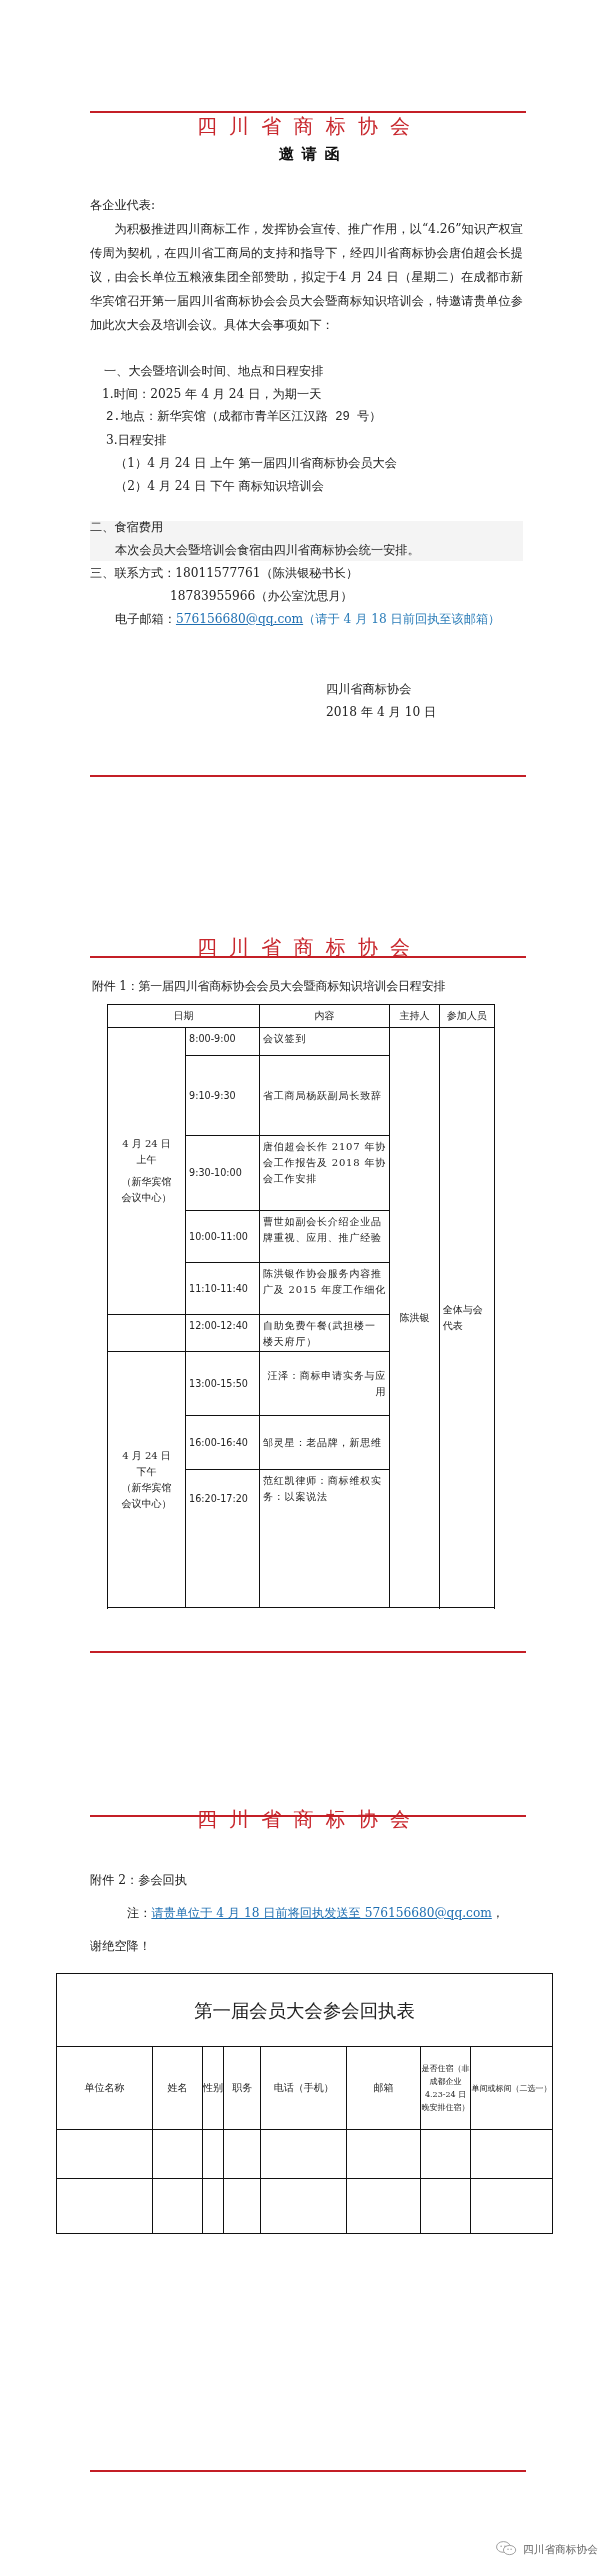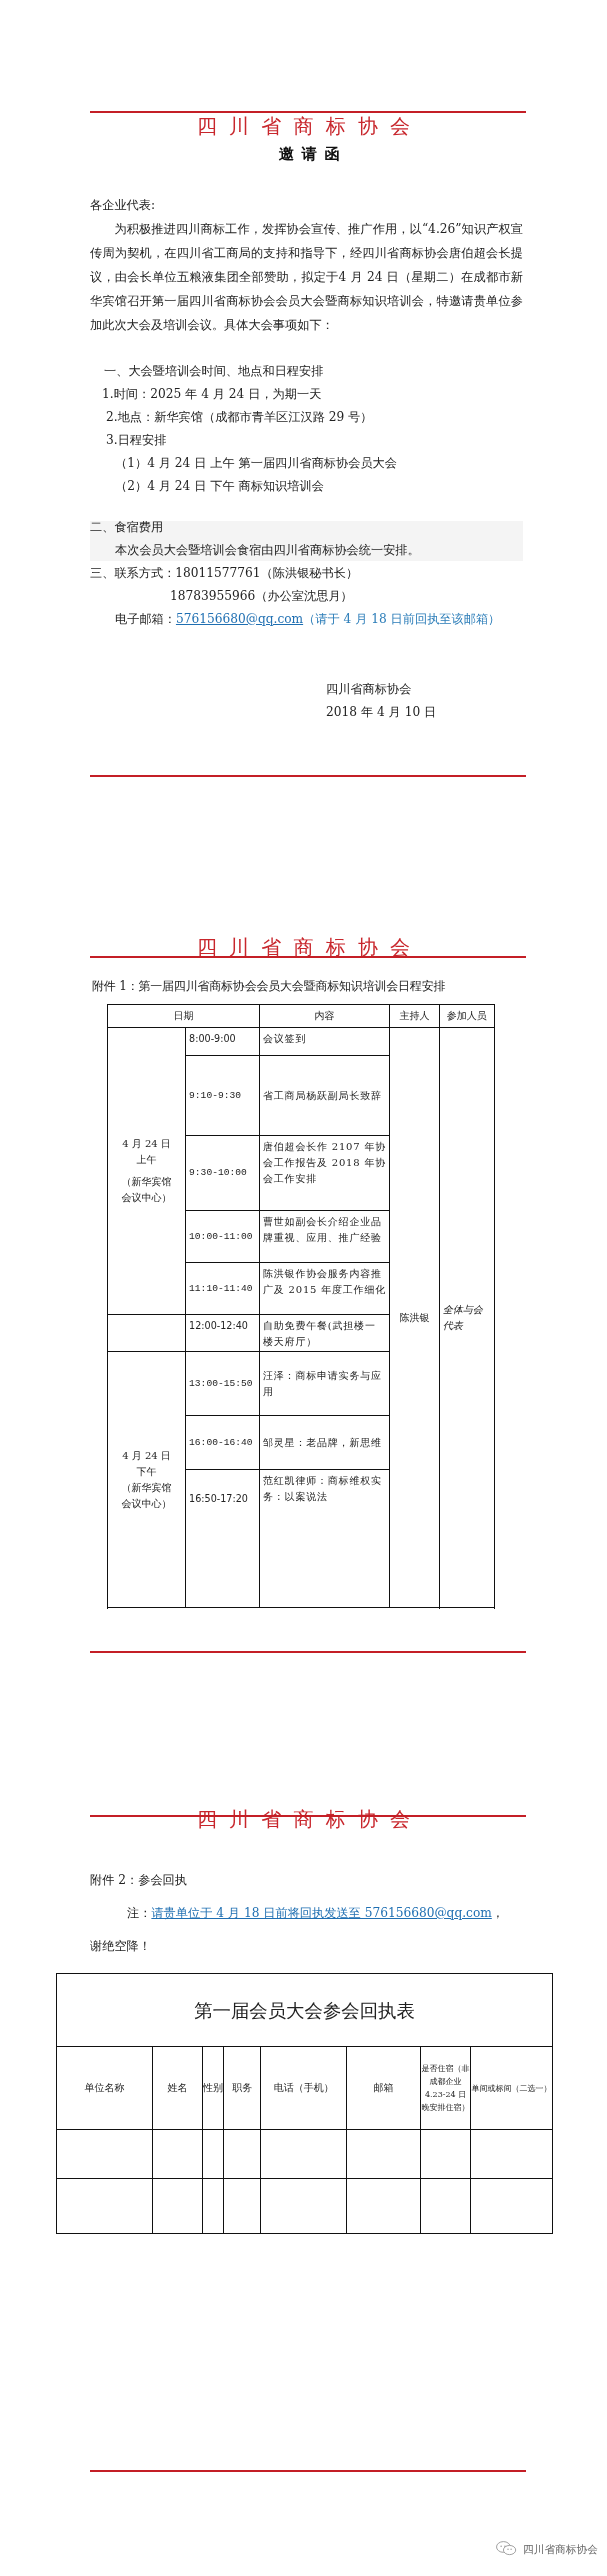--- a/index.html
+++ b/index.html
@@ -10,21 +10,21 @@
   .doc-title { position: absolute; left: 0; width: 607px; text-align: center; font-family: Liberation Sans, sans-serif; font-weight: bold; font-size: 15.3px; letter-spacing: 7.6px; padding-left: 19px; color: #111; }
   .body-text { position: absolute; left: 90px; width: 433px; font-size: 12.2px; line-height: 24px; color: #222; text-align: justify; }
   .indent { text-indent: 2em; }
   .link { color: #1f6fb2; text-decoration: underline; }
   .blue { color: #2a7cb8; }
   .shaded { position: absolute; left: 90px; width: 433px; height: 40px; background: #f4f4f4; }
   table { border-collapse: collapse; position: absolute; padding-left: 28px; }
   .sched td, .sched th { border: 1.1px solid #111; font-size: 10px; font-weight: normal; vertical-align: middle; padding: 1.5px 3.1px; line-height: 16px; color: #222; }
   .sched th { text-align: center; height: 23px; }
   .sched td.time { font-family: "DejaVu Sans", "Liberation Sans", sans-serif; font-size: 9.6px; vertical-align: top; padding-top: 3.1px; }
-  .sched td.time.mid { vertical-align: middle; font-family: Liberation Mono, monospace; }
+  .sched td.time.mid { vertical-align: middle; }
   .sched td.content { vertical-align: top; padding-top: 3.1px; letter-spacing: 0.8px; }
   .sched td.date { text-align: center; }
   .reply td { border: 1.1px solid #111; font-size: 10px; text-align: center; vertical-align: middle; color: #222; }
   .reply .title-cell { font-size: 18.4px; height: 73px; font-weight: normal; }
   .reply .small { font-size: 8px; line-height: 13px; }
   .watermark { position: absolute; right: 9.2px; top: 2540px; font-family: "DejaVu Sans", "Liberation Sans", sans-serif; font-size: 10.7px; color: #666; display: flex; align-items: center; gap: 4.6px; }
 </style>
 </head>
 <body>
 
@@ -32,21 +32,21 @@
   <div class="letterhead" style="top:113px;">四川省商标协会</div>
   <div class="red-rule" style="top:111px;top:111px;"></div>
 
   <div class="doc-title" style="top:144px;">邀请函</div>
 
   <div class="body-text" style="top:193px;">各企业代表:</div>
   <div class="body-text indent" style="top:217px;">为积极推进四川商标工作，发挥协会宣传、推广作用，以“4.26”知识产权宣传周为契机，在四川省工商局的支持和指导下，经四川省商标协会唐伯超会长提议，由会长单位五粮液集团全部赞助，拟定于4 月 24 日（星期二）在成都市新华宾馆召开第一届四川省商标协会会员大会暨商标知识培训会，特邀请贵单位参加此次大会及培训会议。具体大会事项如下：</div>
 
   <div class="body-text" style="top:359px; left:104px;">一、大会暨培训会时间、地点和日程安排</div>
   <div class="body-text" style="top:382px; left:102px;">1.时间：2025 年 4 月 24 日，为期一天</div>
-  <div class="body-text" style="top:405px; left:106px;">2.地点：新华宾馆（成都市青羊区江汉路 29 号）</div>
+  <div class="body-text" style="top:405px; left:106px;font-family:Liberation Mono, monospace;">2.地点：新华宾馆（成都市青羊区江汉路 29 号）</div>
   <div class="body-text" style="top:428px; left:106px;">3.日程安排</div>
   <div class="body-text" style="top:451px; left:115px;">（1）4 月 24 日  上午  第一届四川省商标协会员大会</div>
   <div class="body-text" style="top:474px; left:115px;">（2）4 月 24 日  下午  商标知识培训会</div>
 
   <div class="shaded" style="top:521px;"></div>
   <div class="body-text" style="top:515px;">二、食宿费用</div>
   <div class="body-text" style="top:538px; left:115px;">本次会员大会暨培训会食宿由四川省商标协会统一安排。</div>
 
   <div class="body-text" style="top:561px;">
     <span>三、联系方式：</span><span>18011577761（陈洪银秘书长）</span>
@@ -87,21 +87,21 @@
       <td rowspan="5" class="date">
         <div>4 月 24 日</div>
         <div>上午</div>
         <div style="height:6.1px;"></div>
         <div>（新华宾馆</div>
         <div>会议中心）</div>
       </td>
       <td class="time">8:00-9:00</td>
       <td class="content">会议签到</td>
       <td rowspan="10" style="vertical-align:middle; text-align:center;">陈洪银</td>
-      <td rowspan="10" style="vertical-align:middle;font-style:italic;">全体与会代表</td>
+      <td rowspan="10" style="vertical-align:middle;">全体与会代表</td>
     </tr>
     <tr style="height:80px;">
       <td class="time mid">9:10-9:30</td>
       <td class="content" style="vertical-align:middle;">省工商局杨跃副局长致辞</td>
     </tr>
     <tr style="height:75px;">
       <td class="time mid">9:30-10:00</td>
       <td class="content">唐伯超会长作 2107 年协会工作报告及 2018 年协会工作安排</td>
     </tr>
     <tr style="height:52px;">
@@ -118,28 +118,28 @@
       <td class="content">自助免费午餐(武担楼一楼天府厅）</td>
     </tr>
     <tr style="height:64px;">
       <td rowspan="4" class="date">
         <div>4 月 24 日</div>
         <div>下午</div>
         <div>（新华宾馆</div>
         <div>会议中心）</div>
       </td>
       <td class="time mid">13:00-15:50</td>
-      <td class="content" style="vertical-align:middle;">汪泽：商标申请实务与应用</td>
+      <td class="content" style="vertical-align:middle;text-align:right;">汪泽：商标申请实务与应用</td>
     </tr>
     <tr style="height:54px;">
       <td class="time mid">16:00-16:40</td>
       <td class="content" style="vertical-align:middle;">邹灵星：老品牌，新思维</td>
     </tr>
     <tr style="height:138px;">
-      <td class="time" style="padding-top:21.4px;">16:50-17:20</td>
+      <td class="time" style="padding-top:21.4px;">16:20-17:20</td>
       <td class="content">范红凯律师：商标维权实务：以案说法</td>
     </tr>
     <tr style="height:0px;"></tr>
   </tbody>
     </table>
 
   <div class="red-rule" style="top:1651px;"></div>
 </div>
 
 <div>

